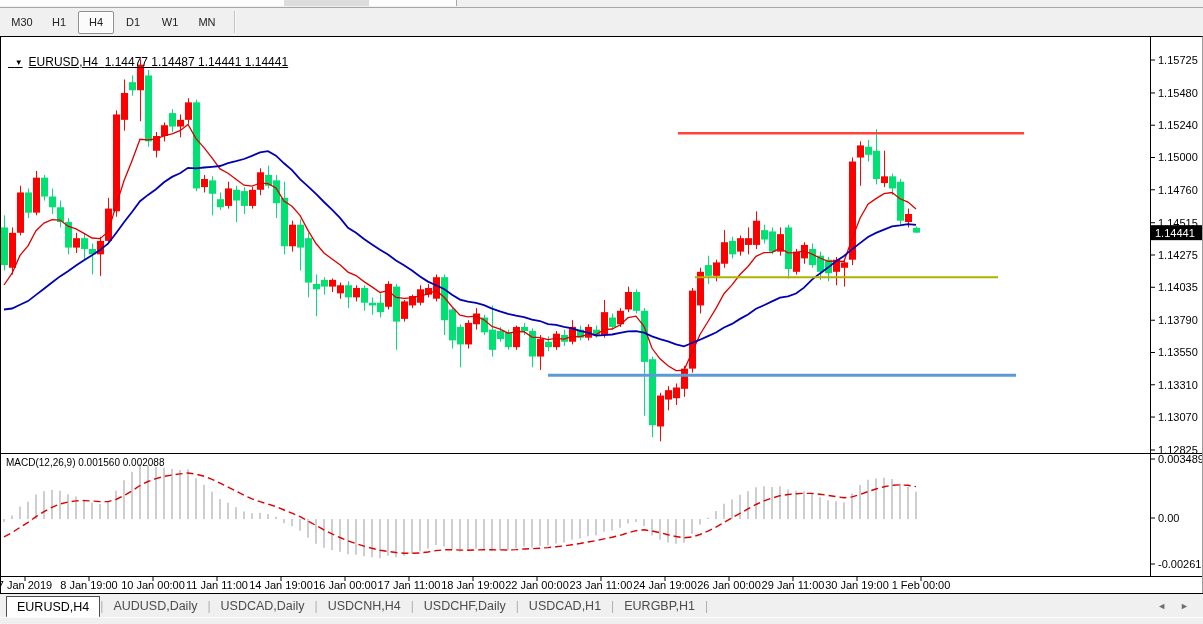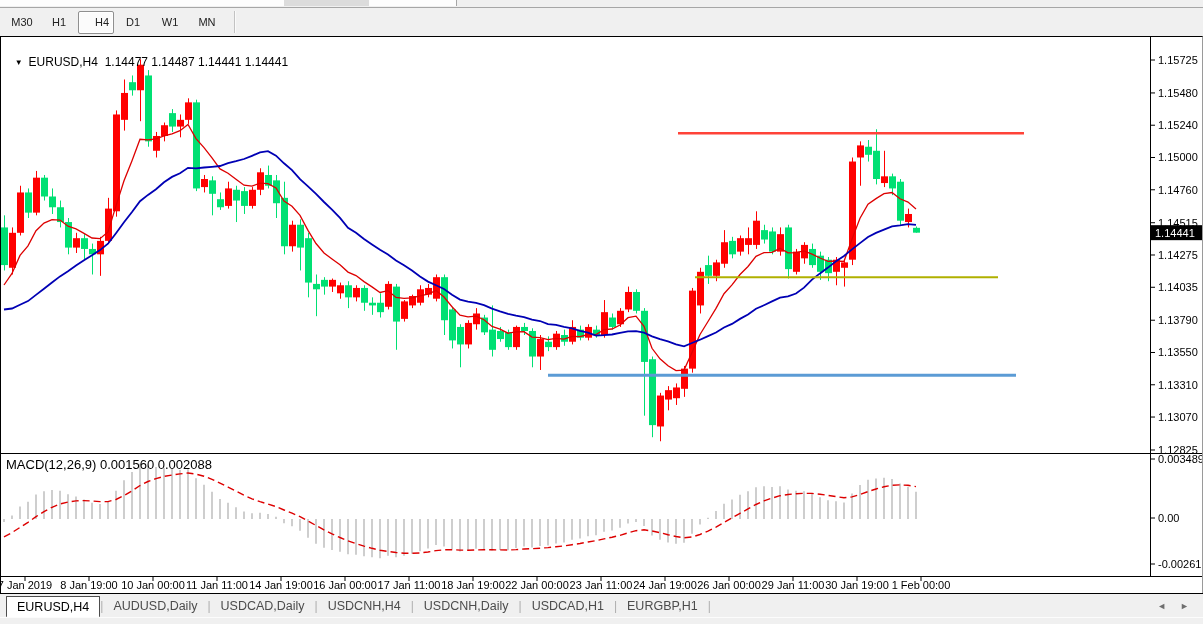--- a/index.html
+++ b/index.html
@@ -6,26 +6,26 @@
     background:#f0f0f0;font-family:"Liberation Sans",sans-serif;-webkit-font-smoothing:none;}
   .abs{position:absolute;}
   
   #top-strip{left:0;top:0;width:1203px;height:7px;background:#f0f0f0;border-bottom:1px solid #a6a6a6;}
   #top-strip .white{position:absolute;left:0;top:0;width:456px;height:6px;background:#fdfdfd;border-right:1px solid #a6a6a6;}
   #top-strip .block{position:absolute;left:284px;top:0;width:85px;height:6px;background:#dcdcdc;}
   
   #tf-toolbar{left:0;top:8px;width:1203px;height:28px;background:#f0f0f0;display:flex;align-items:center;padding-left:4px;box-sizing:border-box;z-index:5;}
   .tf-btn{min-width:26px;height:21px;line-height:21px;text-align:center;font-size:11px;color:#222;
     padding:0 4px;margin-right:1px;border:1px solid transparent;border-radius:2px;cursor:default;}
-  .tf-btn.active{background:#fbfbfb;border:1px solid #8f8f8f;box-shadow:inset 0 0 0 1px #ffffff;text-align:right;}
+  .tf-btn.active{background:#fbfbfb;border:1px solid #8f8f8f;box-shadow:inset 0 0 0 1px #ffffff;}
   .tf-sep{width:1px;height:22px;background:#c2c2c2;border-right:1px solid #fafafa;margin:0 6px 0 8px;}
   
-  #chart-title{left:8px;top:41px;font-size:12px;color:#000;z-index:6;white-space:pre;}
+  #chart-title{left:8px;top:41px;font-size:12px;color:#000;z-index:6;white-space:pre;text-decoration:underline;}
   #chart-title .tri{font-size:8px;vertical-align:1px;margin-right:6px;color:#000;}
-  #macd-label{left:6px;top:457px;font-size:13px;color:#000;z-index:6;white-space:pre;}
+  #macd-label{left:6px;top:457px;font-size:10px;color:#000;z-index:6;white-space:pre;}
   
   #tabbar{left:0;top:595px;width:1203px;height:22px;background:#f0f0f0;display:flex;align-items:center;z-index:5;}
   .tab{font-size:12.5px;color:#4c4c4c;padding:0 10px;height:21px;line-height:21px;white-space:nowrap;cursor:default;}
   .tab.active{background:#ffffff;border:1px solid #4d4d4d;border-bottom:none;color:#000;margin-left:6px;height:20px;line-height:20px;border-radius:1px;}
   .tab-sep{color:#aeaeae;font-size:12px;}
   #tab-arrows{margin-left:auto;margin-right:14px;display:flex;gap:14px;color:#6e6e6e;font-size:9px;}
   #bottom-strip{left:0;top:617px;width:1203px;height:7px;background:#f0f0f0;border-top:1px solid #fcfcfc;}
   svg{position:absolute;left:0;top:0;}
   svg text{font-family:"Liberation Sans",sans-serif;}
 </style>
@@ -501,21 +501,21 @@
 
 <div id="tabbar" class="abs">
     <div class="tab active">EURUSD,H4</div>
     <span class="tab-sep">|</span>
     <div class="tab">AUDUSD,Daily</div>
     <span class="tab-sep">|</span>
     <div class="tab">USDCAD,Daily</div>
     <span class="tab-sep">|</span>
     <div class="tab">USDCNH,H4</div>
     <span class="tab-sep">|</span>
-    <div class="tab">USDCNH,Daily</div>
+    <div class="tab">USDCHF,Daily</div>
     <span class="tab-sep">|</span>
     <div class="tab">USDCAD,H1</div>
     <span class="tab-sep">|</span>
     <div class="tab">EURGBP,H1</div>
     <span class="tab-sep">|</span>
     <div id="tab-arrows">
       <span>◄</span>
       <span>►</span>
     </div>
   </div>

